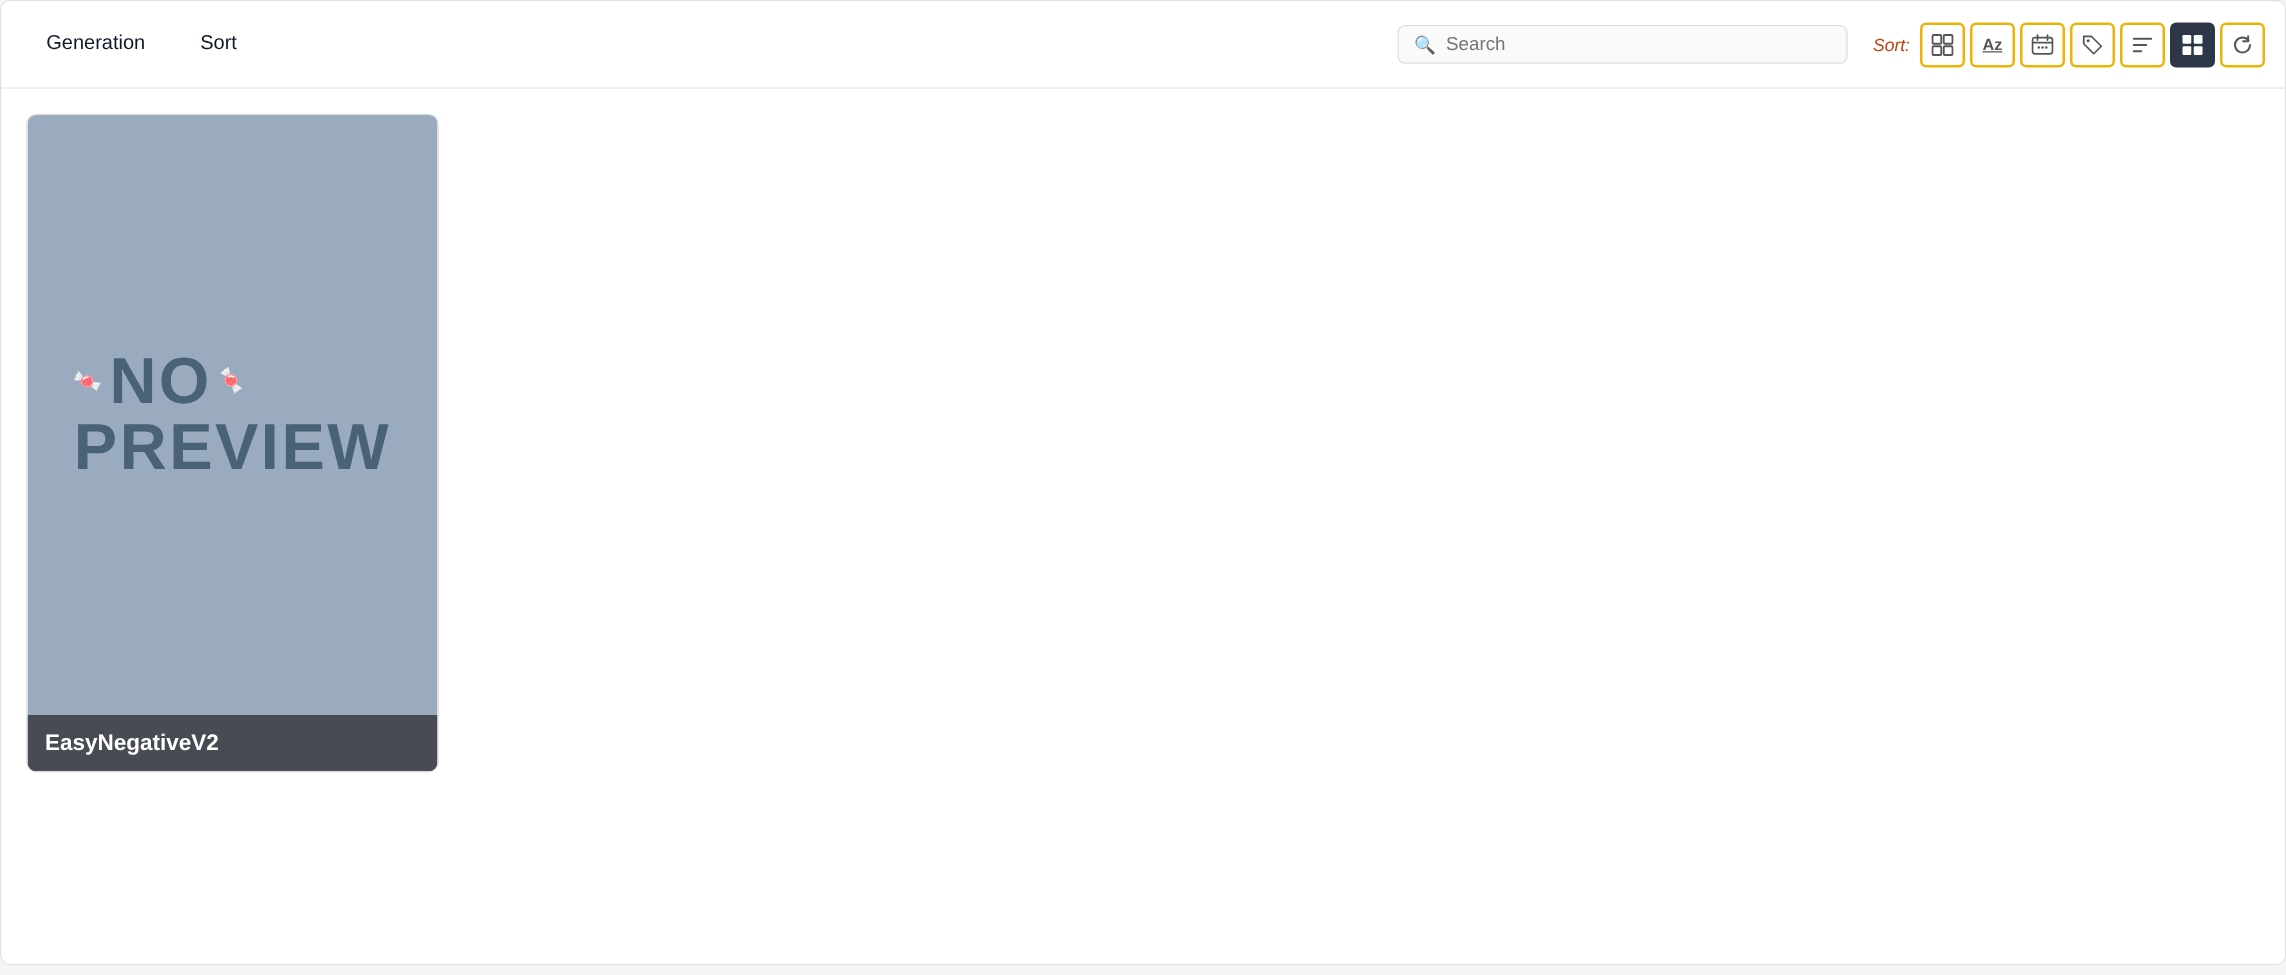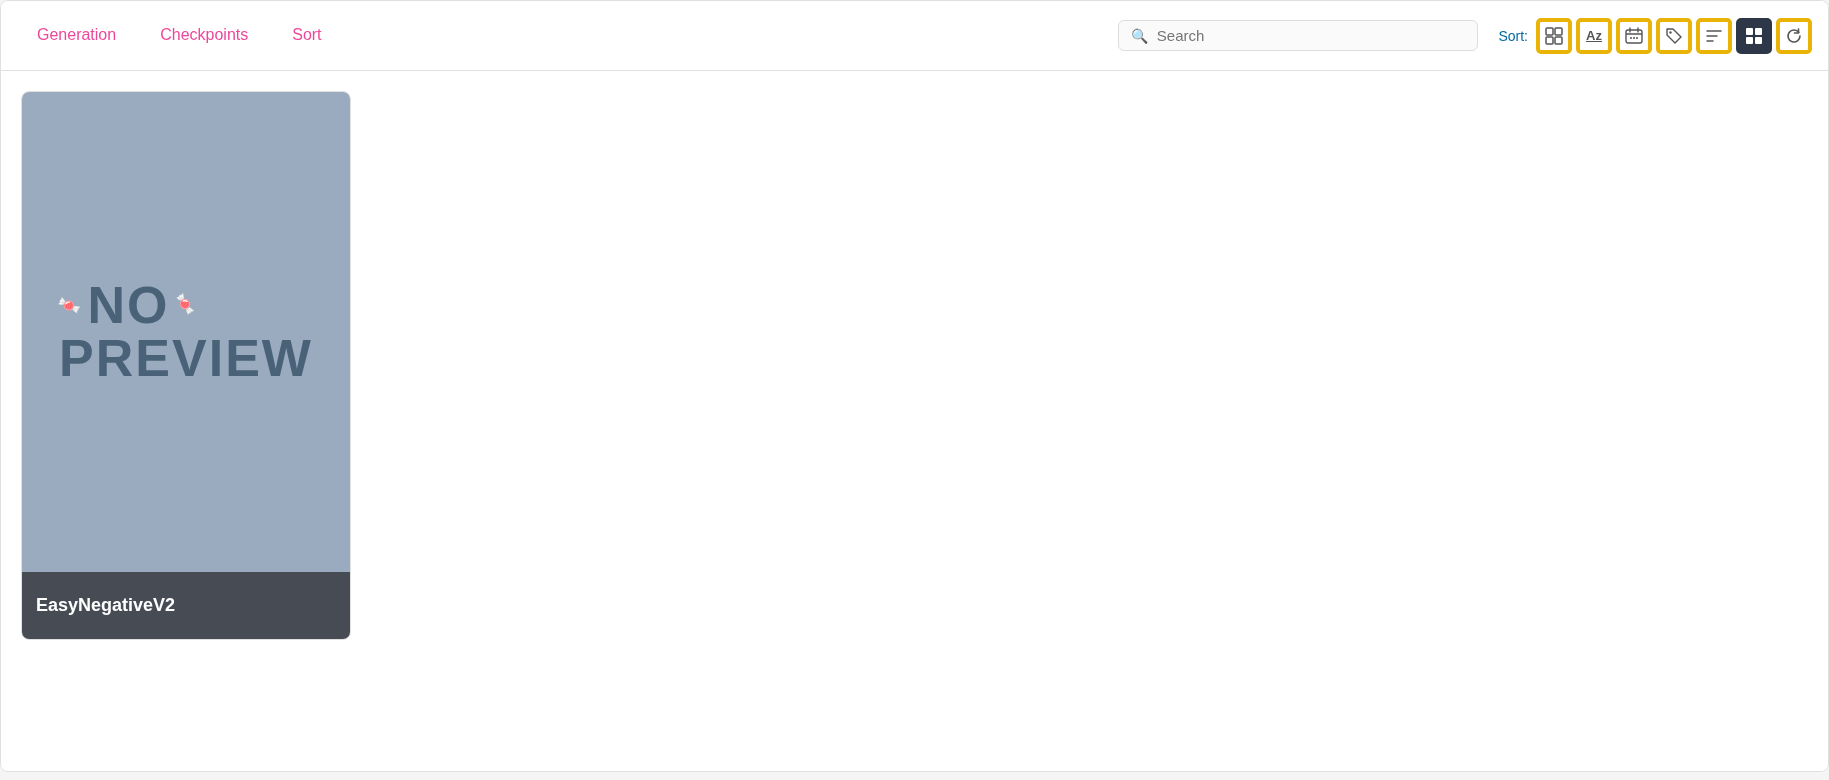--- a/index.html
+++ b/index.html
@@ -27,21 +27,21 @@
       background: #fff;
       height: 70px;
       gap: 4px;
     }
 
     .tab {
       padding: 8px 20px;
       border-radius: 6px 6px 0 0;
       cursor: pointer;
       font-size: 16px;
-      color: #ec4899;
+      color: #0f172a;
       border: none;
       background: transparent;
       height: 100%;
       display: flex;
       align-items: center;
       border-bottom: 2px solid transparent;
     }
 
     .tab.active {
       color: #222;
@@ -83,28 +83,29 @@
     
     .sort-area {
       display: flex;
       align-items: center;
       gap: 4px;
       margin-left: 16px;
     }
 
     .sort-label {
       font-size: 14px;
-      color: #0369a1;
+      color: #c2410c;
       margin-right: 4px;
+      font-style: italic;
     }
 
     .sort-btn {
       width: 36px;
       height: 36px;
-      border: 4px solid #eab308;
+      border: 2px solid #eab308;
       border-radius: 5px;
       background: #fff;
       cursor: pointer;
       display: flex;
       align-items: center;
       justify-content: center;
       font-size: 16px;
       color: #555;
       text-decoration: underline;
     }
@@ -169,39 +170,38 @@
       font-size: 52px;
       font-weight: 900;
       color: #4a6278;
       letter-spacing: 2px;
       font-family: 'Arial Black', sans-serif;
       margin-top: -4px;
     }
 
     .card-footer {
       background: rgba(50, 55, 65, 0.9);
-      padding: 23px 14px;
+      padding: 12px 14px;
       display: flex;
       align-items: center;
     }
 
     .card-title {
       color: #fff;
       font-size: 18px;
       font-weight: 700;
     }
   </style>
 </head>
 <body>
 
 <div class="main-container">
 
   <div class="tab-bar">
     <button class="tab">Generation</button>
-    <button class="tab">Checkpoints</button>
     <button class="tab">Sort</button>
 
     <div class="tab-spacer"></div>
 
     <div class="search-container">
       <span class="search-icon-wrap">🔍</span>
       <input class="search-input" type="text" placeholder="Search" style="">
     </div>
 
     <div class="sort-area">

